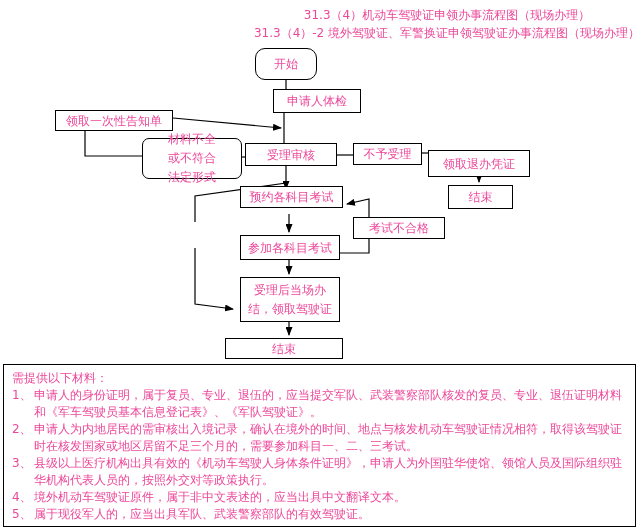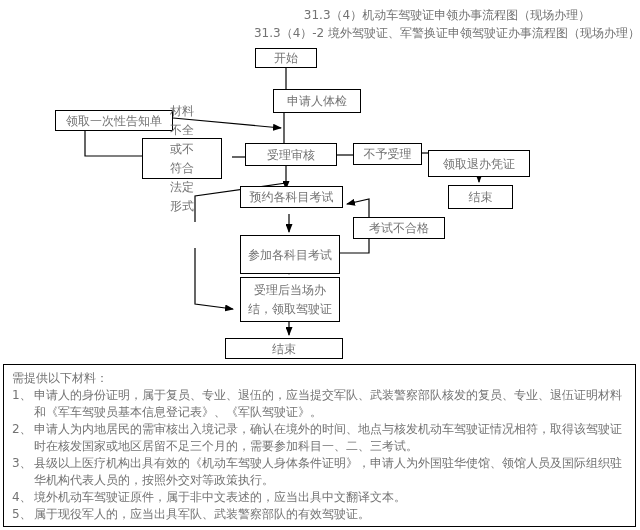--- a/index.html
+++ b/index.html
@@ -1,18 +1,18 @@
 <!DOCTYPE html>
 <html><head>
 <meta charset="utf-8">
 <style>
   html,body{margin:0;padding:0;background:#fff;}
   .page{
     position:relative;width:640px;height:530px;background:#fff;overflow:hidden;
-    font-family:"DejaVu Sans",sans-serif;color:#737373;
+    font-family:"DejaVu Sans",sans-serif;color:#ec4899;
   }
   .titles{
     position:absolute;left:250px;top:6px;width:394px;text-align:center;
     font-size:12px;line-height:18px;white-space:nowrap;
   }
   .flow-svg{position:absolute;left:0;top:0;width:640px;height:530px;}
   .flow-svg line,.flow-svg polyline{stroke:#000;stroke-width:1.2;fill:none;}
   .node{
     position:absolute;box-sizing:border-box;border:1px solid #000;background:#fff;
     display:flex;align-items:center;justify-content:center;text-align:center;
@@ -70,40 +70,40 @@
 
     <line x1="289" y1="260" x2="289" y2="274" marker-end="url(#arrow)"></line>
 
     <polyline points="340,253 369,253 369,239"></polyline>
 
     <polyline points="369,217 369,199 347,204" marker-end="url(#arrow)"></polyline>
 
     <line x1="289" y1="322" x2="289" y2="335" marker-end="url(#arrow)"></line>
   </svg>
 
-  <div class="node" style="left:255px;top:48px;width:62px;height:20px;">开始</div>
+  <div class="node" style="left:255px;top:48px;width:62px;height:32px;border-radius:10px;">开始</div>
 
   <div class="node" style="left:249px;top:89px;width:88px;height:24px;margin-left:24px;">申请人体检</div>
 
   <div class="node" style="left:55px;top:110px;width:118px;height:21px;">领取一次性告知单</div>
 
-  <div class="node wrap2" style="left:142px;top:138px;width:80px;height:41px;padding:0 23px;">材料不全或不符合法定形式</div>
+  <div class="node wrap2" style="left:142px;top:138px;width:100px;height:41px;padding:0 23px;border-radius:7px;">材料不全或不符合法定形式</div>
 
   <div class="node" style="left:353px;top:143px;width:69px;height:22px;">不予受理</div>
 
   <div class="node" style="left:245px;top:143px;width:92px;height:23px;">受理审核</div>
 
   <div class="node" style="left:428px;top:150px;width:102px;height:27px;">领取退办凭证</div>
 
   <div class="node" style="left:448px;top:185px;width:65px;height:24px;">结束</div>
 
   <div class="node" style="left:240px;top:186px;width:103px;height:22px;">预约各科目考试</div>
 
 
-  <div class="node" style="left:240px;top:235px;width:100px;height:39px;text-align:center;">参加各科目考试</div>
+  <div class="node" style="left:240px;top:235px;width:100px;height:25px;text-align:center;">参加各科目考试</div>
 
   <div class="node" style="left:353px;top:217px;width:92px;height:22px;">考试不合格</div>
 
   <div class="node wrap2" style="left:240px;top:277px;width:100px;height:45px;padding:0 6px;">受理后当场办结，领取驾驶证</div>
 
   <div class="node" style="left:225px;top:338px;width:118px;height:21px;">结束</div>
 
   <div class="materials">
     <div>需提供以下材料：</div>
     <div class="item">

